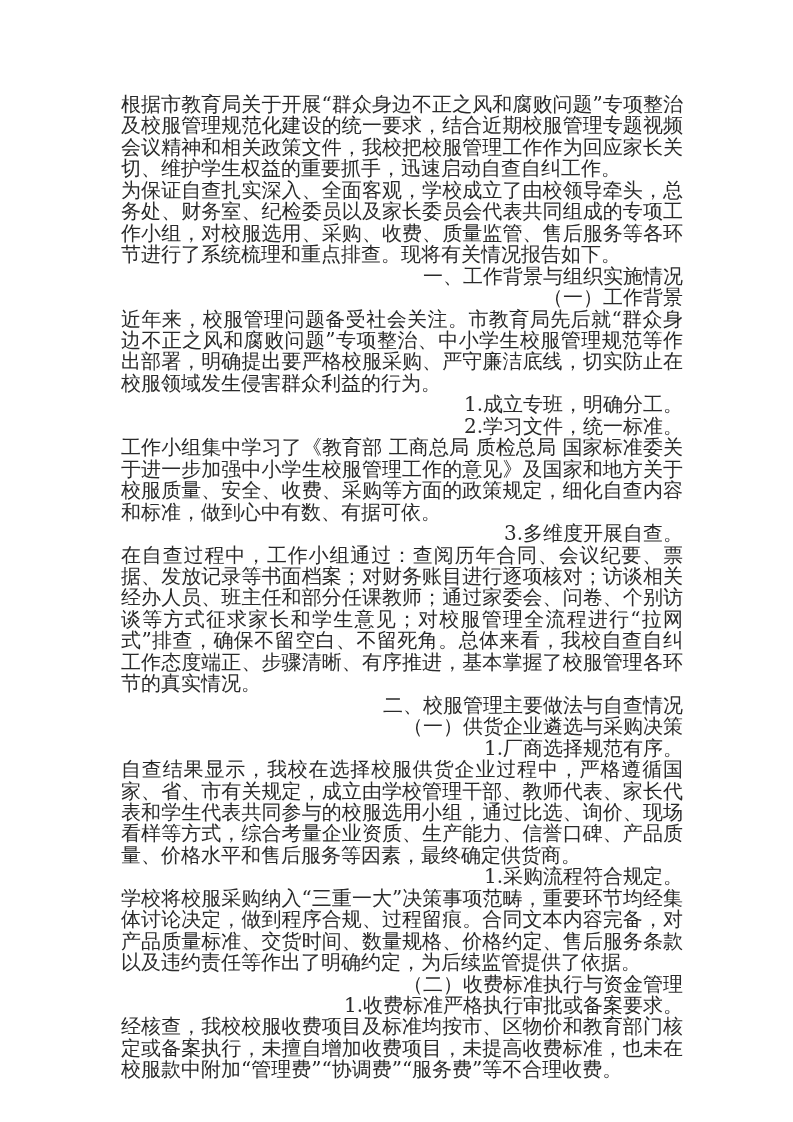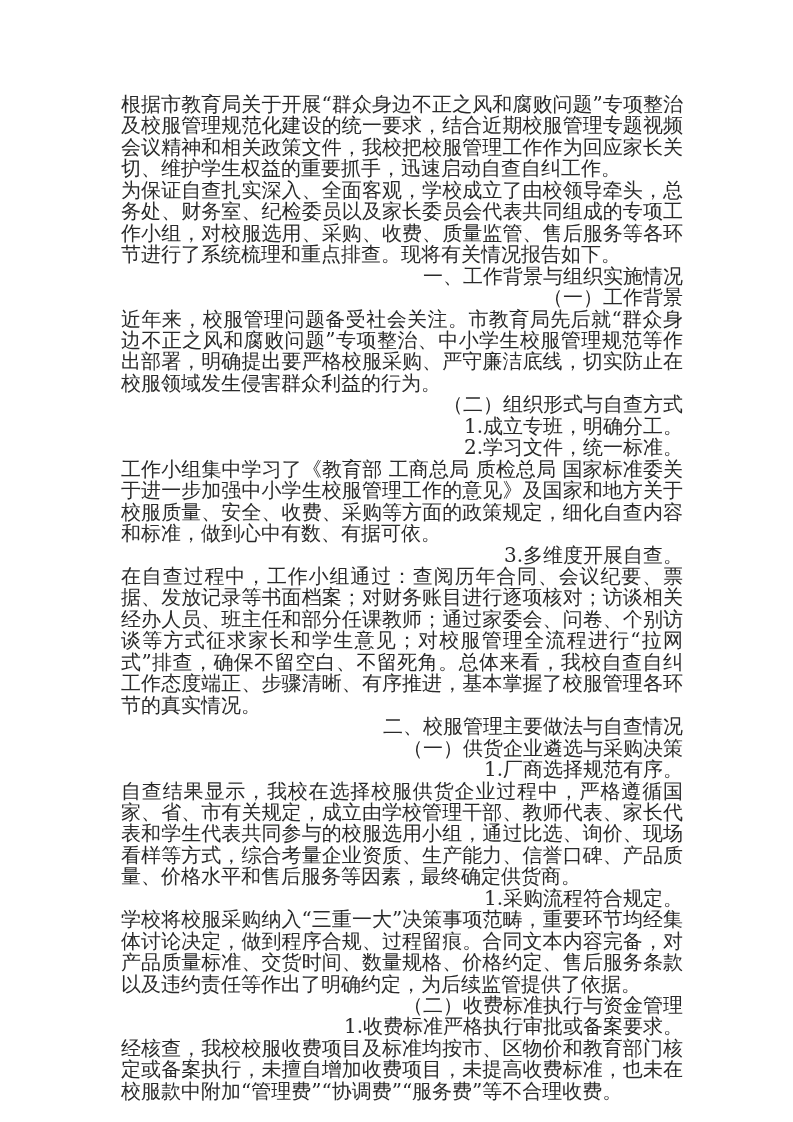--- a/index.html
+++ b/index.html
@@ -22,21 +22,20 @@
 </style>
 </head>
 <body>
 
 <div class="page">
   <p>根据市教育局关于开展“群众身边不正之风和腐败问题”专项整治及校服管理规范化建设的统一要求，结合近期校服管理专题视频会议精神和相关政策文件，我校把校服管理工作作为回应家长关切、维护学生权益的重要抓手，迅速启动自查自纠工作。</p>
   <p>为保证自查扎实深入、全面客观，学校成立了由校领导牵头，总务处、财务室、纪检委员以及家长委员会代表共同组成的专项工作小组，对校服选用、采购、收费、质量监管、售后服务等各环节进行了系统梳理和重点排查。现将有关情况报告如下。</p>
   <p class="heading">一、工作背景与组织实施情况</p>
   <p class="heading sub">（一）工作背景</p>
   <p>近年来，校服管理问题备受社会关注。市教育局先后就“群众身边不正之风和腐败问题”专项整治、中小学生校服管理规范等作出部署，明确提出要严格校服采购、严守廉洁底线，切实防止在校服领域发生侵害群众利益的行为。</p>
-  <p class="heading sub">（二）组织形式与自查方式</p>
   <p class="heading">1.成立专班，明确分工。</p>
   <p class="heading">2.学习文件，统一标准。</p>
   <p>工作小组集中学习了《教育部 工商总局 质检总局 国家标准委关于进一步加强中小学生校服管理工作的意见》及国家和地方关于校服质量、安全、收费、采购等方面的政策规定，细化自查内容和标准，做到心中有数、有据可依。</p>
   <p class="heading">3.多维度开展自查。</p>
   <p>在自查过程中，工作小组通过：查阅历年合同、会议纪要、票据、发放记录等书面档案；对财务账目进行逐项核对；访谈相关经办人员、班主任和部分任课教师；通过家委会、问卷、个别访谈等方式征求家长和学生意见；对校服管理全流程进行“拉网式”排查，确保不留空白、不留死角。总体来看，我校自查自纠工作态度端正、步骤清晰、有序推进，基本掌握了校服管理各环节的真实情况。</p>
   <p class="heading">二、校服管理主要做法与自查情况</p>
   <p class="heading sub">（一）供货企业遴选与采购决策</p>
   <p class="heading">1.厂商选择规范有序。</p>
   <p>自查结果显示，我校在选择校服供货企业过程中，严格遵循国家、省、市有关规定，成立由学校管理干部、教师代表、家长代表和学生代表共同参与的校服选用小组，通过比选、询价、现场看样等方式，综合考量企业资质、生产能力、信誉口碑、产品质量、价格水平和售后服务等因素，最终确定供货商。</p>
   <p class="heading">1.采购流程符合规定。</p>

